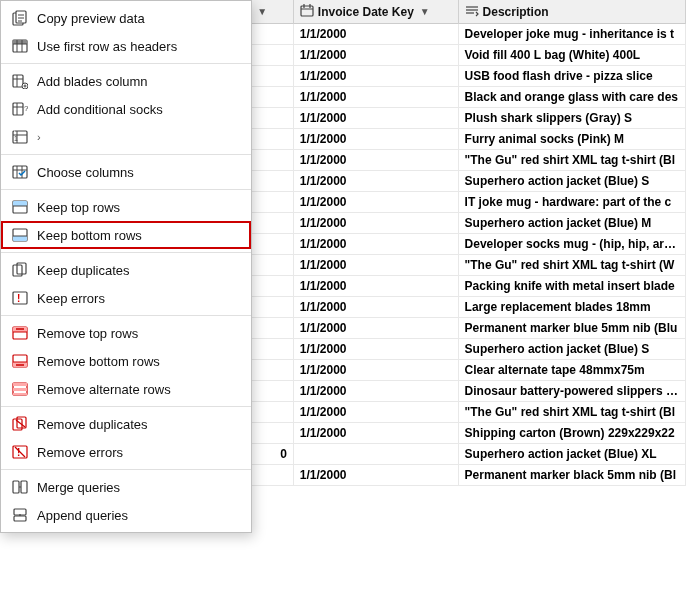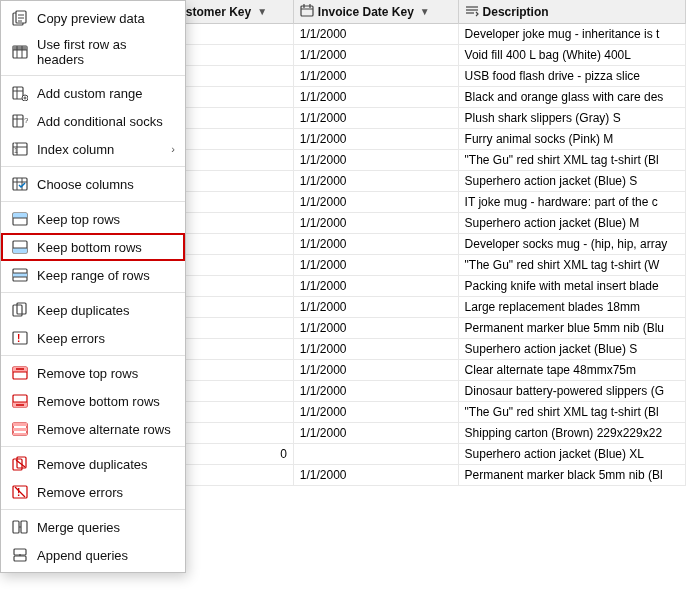--- a/index.html
+++ b/index.html
@@ -60,20 +60,21 @@
       background: none;
       border: none;
       cursor: pointer;
       padding: 0 2px;
       font-size: 10px;
       color: #555;
     }
 
     .data-table tbody tr {
       border-bottom: 1px solid #e8e8e8;
+      font-weight: bold;
     }
 
     .data-table tbody td {
       padding: 3px 6px;
       border-right: 1px solid #e8e8e8;
       white-space: nowrap;
       overflow: hidden;
       max-width: 200px;
       text-overflow: ellipsis;
     }
@@ -90,21 +91,21 @@
       border-right: 1px solid #d0d0d0;
       font-size: 11px;
       min-width: 30px;
     }
 
     
     .context-menu {
       position: absolute;
       top: 0;
       left: 0;
-      width: 186px;
+      width: 252px;
       background: #fff;
       border: 1px solid #c0c0c0;
       box-shadow: 2px 4px 12px rgba(0,0,0,0.2);
       z-index: 10;
       padding: 3px 0;
     }
 
     .menu-item {
       display: flex;
       align-items: center;
@@ -399,21 +400,21 @@
       <span class="icon">
         <svg width="16" height="16" viewBox="0 0 16 16">
           <rect x="1" y="2" width="10" height="12" rx="1" fill="none" stroke="#444" stroke-width="1.2"></rect>
           <line x1="1" y1="6" x2="11" y2="6" stroke="#444" stroke-width="1"></line>
           <line x1="5" y1="2" x2="5" y2="14" stroke="#444" stroke-width="1"></line>
           <circle cx="13" cy="13" r="3" fill="white" stroke="#444" stroke-width="1"></circle>
           <line x1="11.5" y1="13" x2="14.5" y2="13" stroke="#444" stroke-width="1"></line>
           <line x1="13" y1="11.5" x2="13" y2="14.5" stroke="#444" stroke-width="1"></line>
         </svg>
       </span>
-      <span class="label">Add custom range</span>
+      <span class="label">Add blades column</span>
     </div>
     <div class="menu-item">
       <span class="icon">
         <svg width="16" height="16" viewBox="0 0 16 16">
           <rect x="1" y="2" width="10" height="12" rx="1" fill="none" stroke="#444" stroke-width="1.2"></rect>
           <line x1="1" y1="6" x2="11" y2="6" stroke="#444" stroke-width="1"></line>
           <line x1="5" y1="2" x2="5" y2="14" stroke="#444" stroke-width="1"></line>
           <text x="12" y="10" font-size="8" fill="#444">?</text>
         </svg>
       </span>
@@ -422,21 +423,20 @@
     <div class="menu-item">
       <span class="icon">
         <svg width="16" height="16" viewBox="0 0 16 16">
           <rect x="1" y="2" width="14" height="12" rx="1" fill="none" stroke="#444" stroke-width="1.2"></rect>
           <line x1="1" y1="6" x2="15" y2="6" stroke="#444" stroke-width="1"></line>
           <line x1="5" y1="2" x2="5" y2="14" stroke="#444" stroke-width="1"></line>
           <text x="2" y="12" font-size="7" fill="#444">1</text>
           <text x="2" y="5" font-size="6" fill="#fff">i</text>
         </svg>
       </span>
-      <span class="label">Index column</span>
       <span class="arrow">›</span>
     </div>
     <div class="menu-divider"></div>
     <div class="menu-item">
       <span class="icon">
         <svg width="16" height="16" viewBox="0 0 16 16">
           <rect x="1" y="2" width="14" height="12" rx="1" fill="none" stroke="#444" stroke-width="1.2"></rect>
           <line x1="1" y1="6" x2="15" y2="6" stroke="#444" stroke-width="1"></line>
           <line x1="5" y1="2" x2="5" y2="14" stroke="#444" stroke-width="1"></line>
           <line x1="10" y1="2" x2="10" y2="14" stroke="#444" stroke-width="1"></line>
@@ -459,31 +459,20 @@
     <div class="menu-item highlighted">
       <span class="icon">
         <svg width="16" height="16" viewBox="0 0 16 16">
           <rect x="1" y="2" width="14" height="12" rx="1" fill="none" stroke="#444" stroke-width="1.2"></rect>
           <rect x="1" y="9" width="14" height="5" rx="1" fill="#aadaff"></rect>
           <line x1="1" y1="9" x2="15" y2="9" stroke="#444" stroke-width="1"></line>
         </svg>
       </span>
       <span class="label">Keep bottom rows</span>
     </div>
-    <div class="menu-item">
-      <span class="icon">
-        <svg width="16" height="16" viewBox="0 0 16 16">
-          <rect x="1" y="2" width="14" height="12" rx="1" fill="none" stroke="#444" stroke-width="1.2"></rect>
-          <rect x="1" y="6" width="14" height="4" fill="#aadaff"></rect>
-          <line x1="1" y1="6" x2="15" y2="6" stroke="#444" stroke-width="1"></line>
-          <line x1="1" y1="10" x2="15" y2="10" stroke="#444" stroke-width="1"></line>
-        </svg>
-      </span>
-      <span class="label">Keep range of rows</span>
-    </div>
     <div class="menu-divider"></div>
     <div class="menu-item">
       <span class="icon">
         <svg width="16" height="16" viewBox="0 0 16 16">
           <rect x="1" y="3" width="9" height="11" rx="1" fill="none" stroke="#444" stroke-width="1.2"></rect>
           <rect x="5" y="1" width="9" height="11" rx="1" fill="none" stroke="#444" stroke-width="1.2"></rect>
         </svg>
       </span>
       <span class="label">Keep duplicates</span>
     </div>

